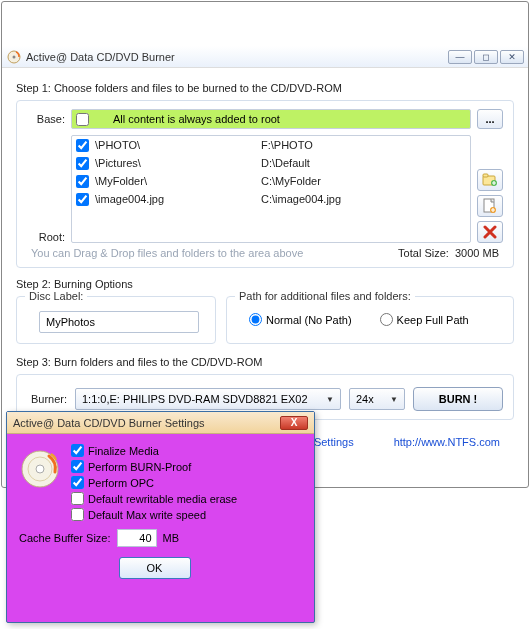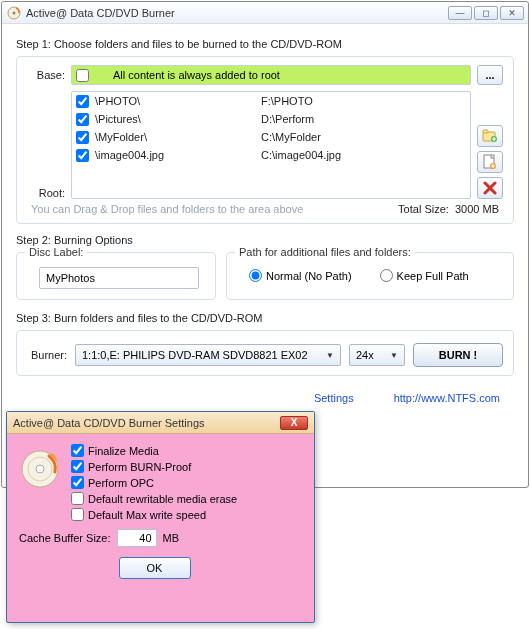--- a/index.html
+++ b/index.html
@@ -1,18 +1,18 @@
 <!DOCTYPE html>
 <html><head>
 <meta charset="utf-8">
 <style>
 *{box-sizing:border-box;margin:0;padding:0;font-family:"Segoe UI",Tahoma,sans-serif;font-size:11px;}
 body{background:#fff;width:530px;height:629px;position:relative;overflow:hidden;}
 .main-window{border:1px solid #888;width:528px;height:487px;position:absolute;top:1px;left:1px;background:#fff;border-radius:3px;}
-.titlebar{height:22px;background:linear-gradient(#fff,#eaf1fb);display:flex;align-items:center;padding:0 4px;border-bottom:1px solid #ddd;border-radius:3px 3px 0 0;}
+.titlebar{height:22px;background:linear-gradient(#fff,#eaf1fb);display:flex;align-items:center;padding:0 4px;border-bottom:1px solid #ddd;border-radius:3px 3px 0 0;margin-top:44px;}
 .titlebar .icon{width:16px;height:16px;margin-right:4px;}
 .titlebar .title{flex:1;color:#333;}
 .win-btns{display:flex;gap:2px;}
 .win-btn{width:24px;height:14px;border:1px solid #9aa7bd;border-radius:2px;background:linear-gradient(#fdfefe,#dce6f4);display:flex;align-items:center;justify-content:center;font-size:9px;color:#405170;}
 .body{padding:10px 14px;}
 .step-label{margin:4px 0 6px 0;color:#222;}
 .panel{border:1px solid #d5dfec;border-radius:4px;padding:8px 10px;background:#fff;}
 .base-row{display:flex;align-items:center;gap:6px;}
 .lbl{width:38px;text-align:right;color:#222;}
 .base-box{flex:1;border:1px solid #c7d0de;border-radius:2px;height:20px;display:flex;align-items:center;padding:0 4px;gap:24px;background:#bef264;}
@@ -36,21 +36,21 @@
 .radio-row label{display:flex;align-items:center;gap:4px;}
 .step3-row{display:flex;align-items:center;gap:8px;margin-top:4px;}
 .select{height:22px;border:1px solid #a9b8cf;border-radius:2px;background:linear-gradient(#fefefe,#e5ecf7);display:flex;align-items:center;padding:0 6px;gap:6px;}
 .select .arrow{font-size:8px;color:#333;}
 .burner-sel{flex:1;}
 .speed-sel{width:56px;}
 .burn-btn{width:90px;height:24px;border:1px solid #8fa2bf;border-radius:4px;background:linear-gradient(#fefefe,#dce6f4);font-weight:bold;}
 .ready{color:#9aa5b5;margin-top:4px;text-align:right;padding-right:60px;}
 .footer{display:flex;justify-content:flex-end;gap:40px;padding:6px 14px 0 0;margin-top:10px;}
 .link{color:#1a4fd6;cursor:pointer;}
-.settings-dlg{position:absolute;top:411px;left:6px;width:309px;height:212px;border:1px solid #3b6ea5;background:#f9a8d4;box-shadow:2px 2px 6px rgba(0,0,0,0.25);border-radius:2px;}
+.settings-dlg{position:absolute;top:411px;left:6px;width:309px;height:212px;border:1px solid #3b6ea5;background:#d946ef;box-shadow:2px 2px 6px rgba(0,0,0,0.25);border-radius:2px;}
 .dlg-title{height:22px;background:linear-gradient(#f9e9cf,#f2d49d);display:flex;align-items:center;padding:0 6px;border-bottom:1px solid #cbb07d;}
 .dlg-title .t{flex:1;color:#333;}
 .dlg-close{width:28px;height:14px;border:1px solid #a03020;border-radius:2px;background:linear-gradient(#f08070,#c83a28);color:#fff;display:flex;align-items:center;justify-content:center;font-size:10px;font-weight:bold;}
 .dlg-body{padding:10px 24px 8px 12px;}
 .dlg-row{display:flex;align-items:flex-start;gap:10px;}
 .cd-ico{width:42px;height:42px;margin-top:4px;}
 .opts{flex:1;display:flex;flex-direction:column;gap:3px;}
 .opts label{display:flex;align-items:center;gap:4px;}
 .cache-row{display:flex;align-items:center;gap:6px;margin-top:8px;}
 .cache-input{width:40px;height:18px;border:1px solid #b8c4d6;text-align:right;padding:0 4px;background:#fff;}
@@ -93,21 +93,21 @@
         <div class="lbl" style="padding-top:2px">Root:</div>
         <div class="root-list">
           <div class="root-row">
             <input type="checkbox" checked="" style="">
             <span class="root-path">\PHOTO\</span>
             <span class="root-src">F:\PHOTO</span>
           </div>
           <div class="root-row">
             <input type="checkbox" checked="" style="">
             <span class="root-path">\Pictures\</span>
-            <span class="root-src">D:\Perform</span>
+            <span class="root-src">D:\Default</span>
           </div>
           <div class="root-row">
             <input type="checkbox" checked="" style="">
             <span class="root-path">\MyFolder\</span>
             <span class="root-src">C:\MyFolder</span>
           </div>
           <div class="root-row">
             <input type="checkbox" checked="" style="">
             <span class="root-path">\image004.jpg</span>
             <span class="root-src">C:\image004.jpg</span>

